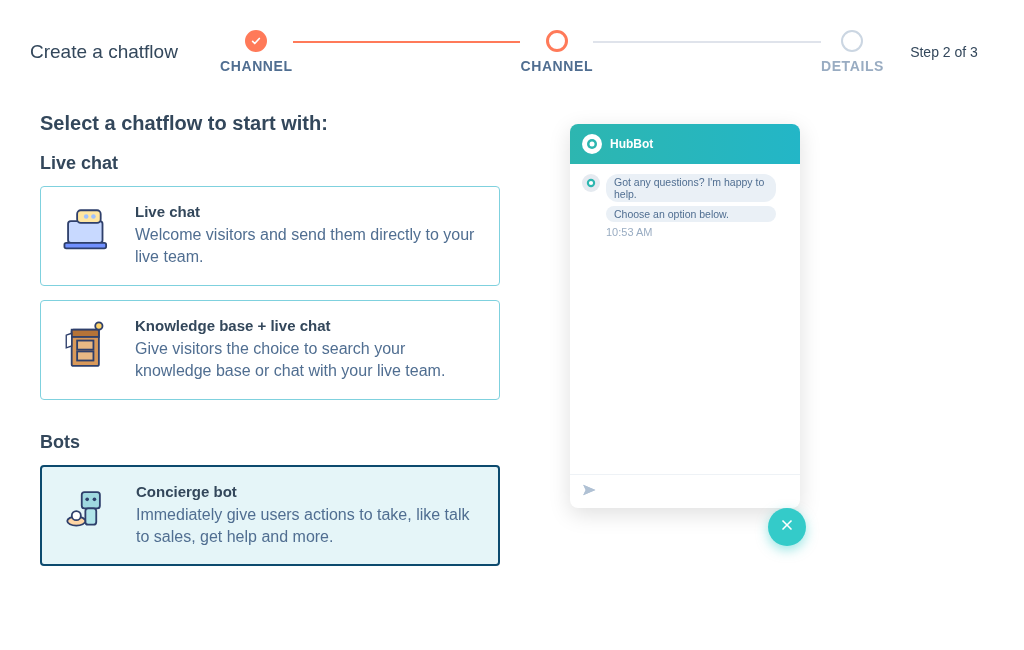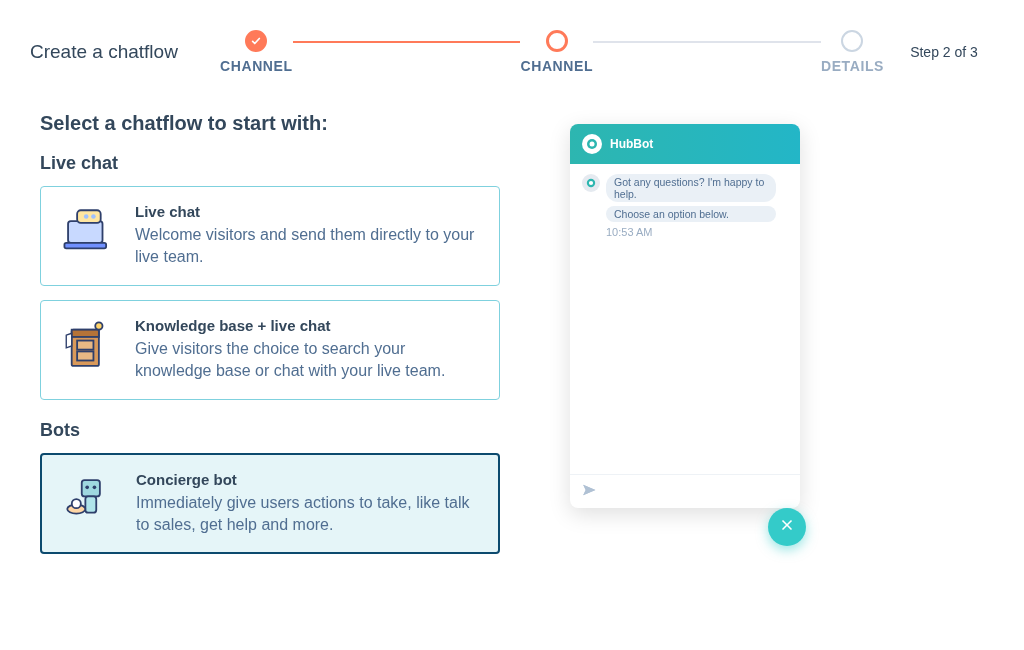--- a/index.html
+++ b/index.html
@@ -99,21 +99,21 @@
     font-weight: 700;
     color: #33475b;
     margin: 18px 0 18px 0;
   }
   .section-title {
     font-size: 18px;
     font-weight: 800;
     color: #33475b;
     margin-bottom: 12px;
   }
-  .section + .section { margin-top: 20px; }
+  .section + .section { margin-top: 32px; }
 
   .card {
     border: 1px solid #7fd1de;
     border-radius: 4px;
     padding: 16px 18px;
     display: flex;
     gap: 18px;
     margin-bottom: 14px;
     cursor: pointer;
     background: #fff;

